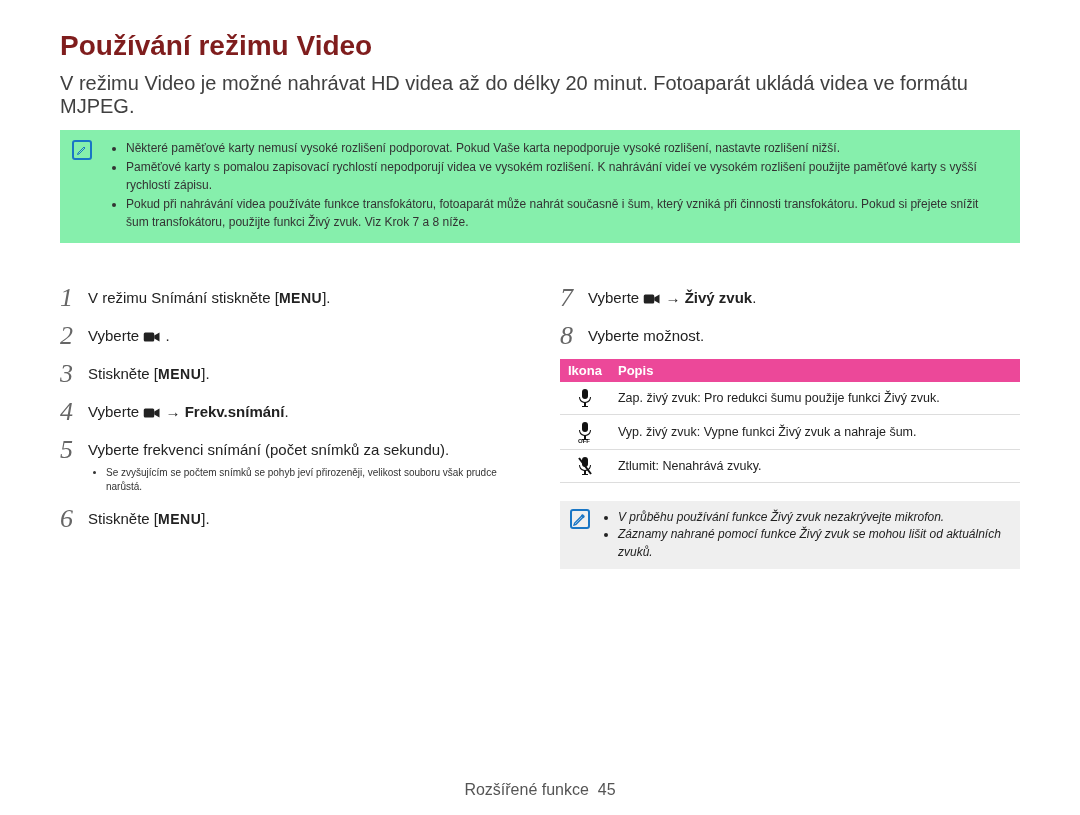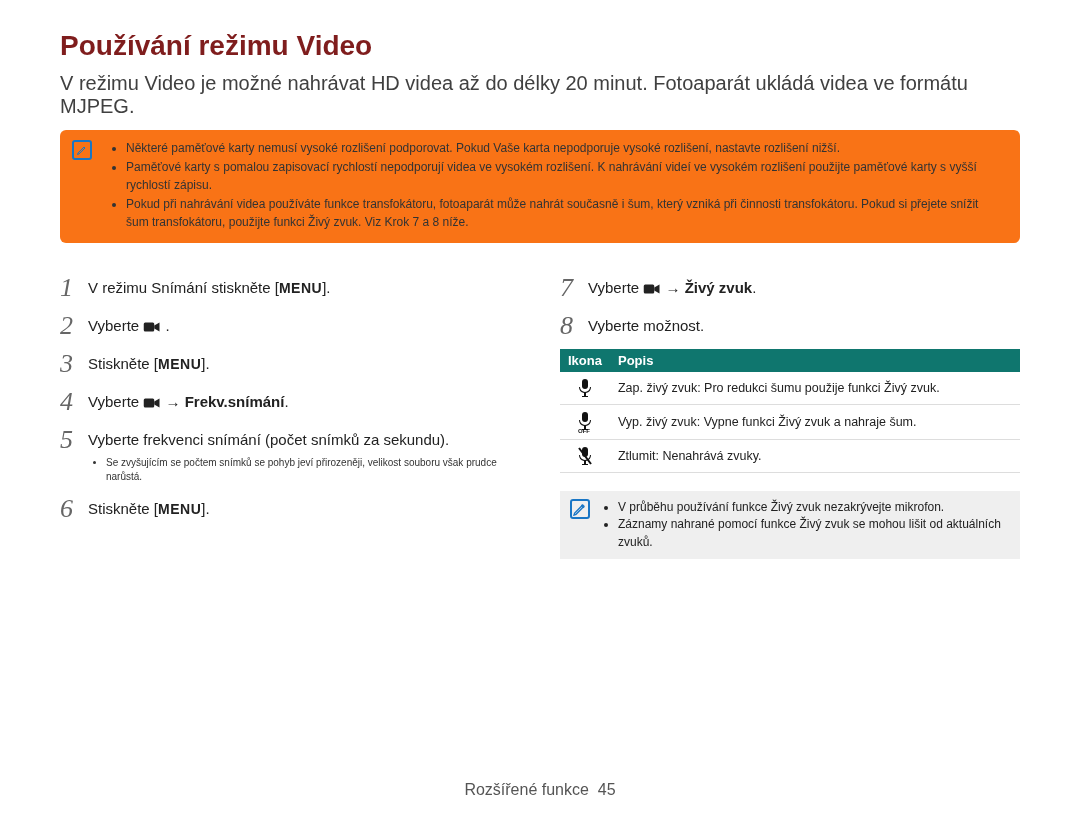--- a/index.html
+++ b/index.html
@@ -17,28 +17,28 @@
     font-size: 28px;
     font-weight: 600;
     margin-bottom: 10px;
   }
   .intro {
     font-size: 20px;
     margin-bottom: 12px;
     color: #404040;
   }
   .notebox {
-    background: #f97316;
-    border-radius: 6px;
+    background: #86efac;
+    border-radius: 0;
     padding: 10px 16px 10px 48px;
     position: relative;
     font-size: 12px;
     line-height: 1.45;
     color: #333;
-    margin-bottom: 30px;
+    margin-bottom: 40px;
   }
   .notebox .note-icon {
     position: absolute;
     left: 12px;
     top: 10px;
     width: 20px;
     height: 20px;
     border: 2px solid #1976c5;
     border-radius: 3px;
     display: flex;
@@ -87,21 +87,21 @@
   .video-icon svg { vertical-align: -3px; }
   .mic-icon svg { vertical-align: middle; }
 
   table.opts {
     width: 100%;
     border-collapse: collapse;
     font-size: 12.5px;
     margin-top: 6px;
   }
   table.opts th {
-    background: #0f766e;
+    background: #ec4899;
     color: #fff;
     text-align: left;
     font-weight: bold;
     padding: 4px 8px;
     font-size: 13px;
   }
   table.opts td {
     padding: 6px 8px;
     border-bottom: 1px solid #ddd;
     vertical-align: middle;
@@ -123,21 +123,21 @@
     left: 10px;
     top: 8px;
     width: 20px;
     height: 20px;
     border: 2px solid #1976c5;
     border-radius: 3px;
     display: flex;
     align-items: center;
     justify-content: center;
   }
-  .note2 ul { list-style: disc; padding-left: 16px; }
+  .note2 ul { list-style: disc; padding-left: 16px; font-style: italic; }
 
   .footer {
     position: absolute;
     bottom: 16px;
     left: 0;
     width: 100%;
     text-align: center;
     font-size: 16px;
     color: #555;
   }

